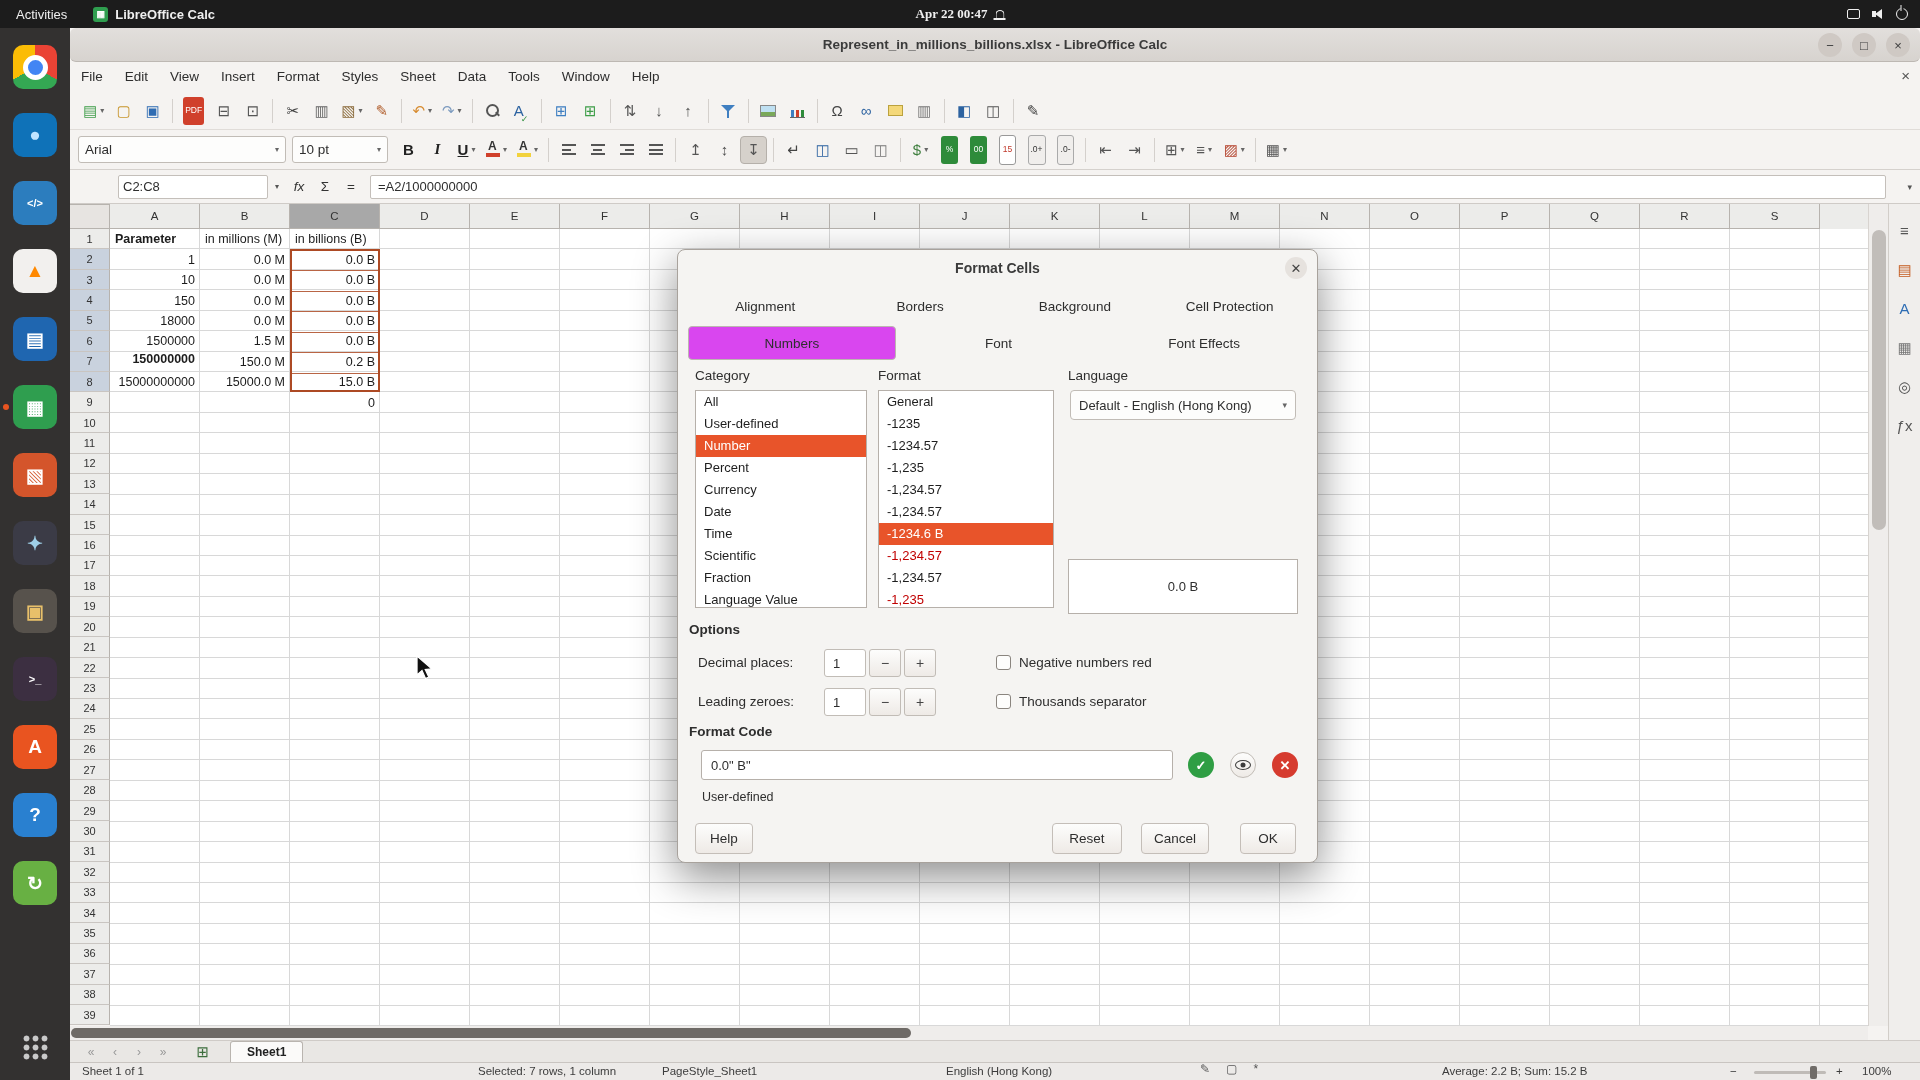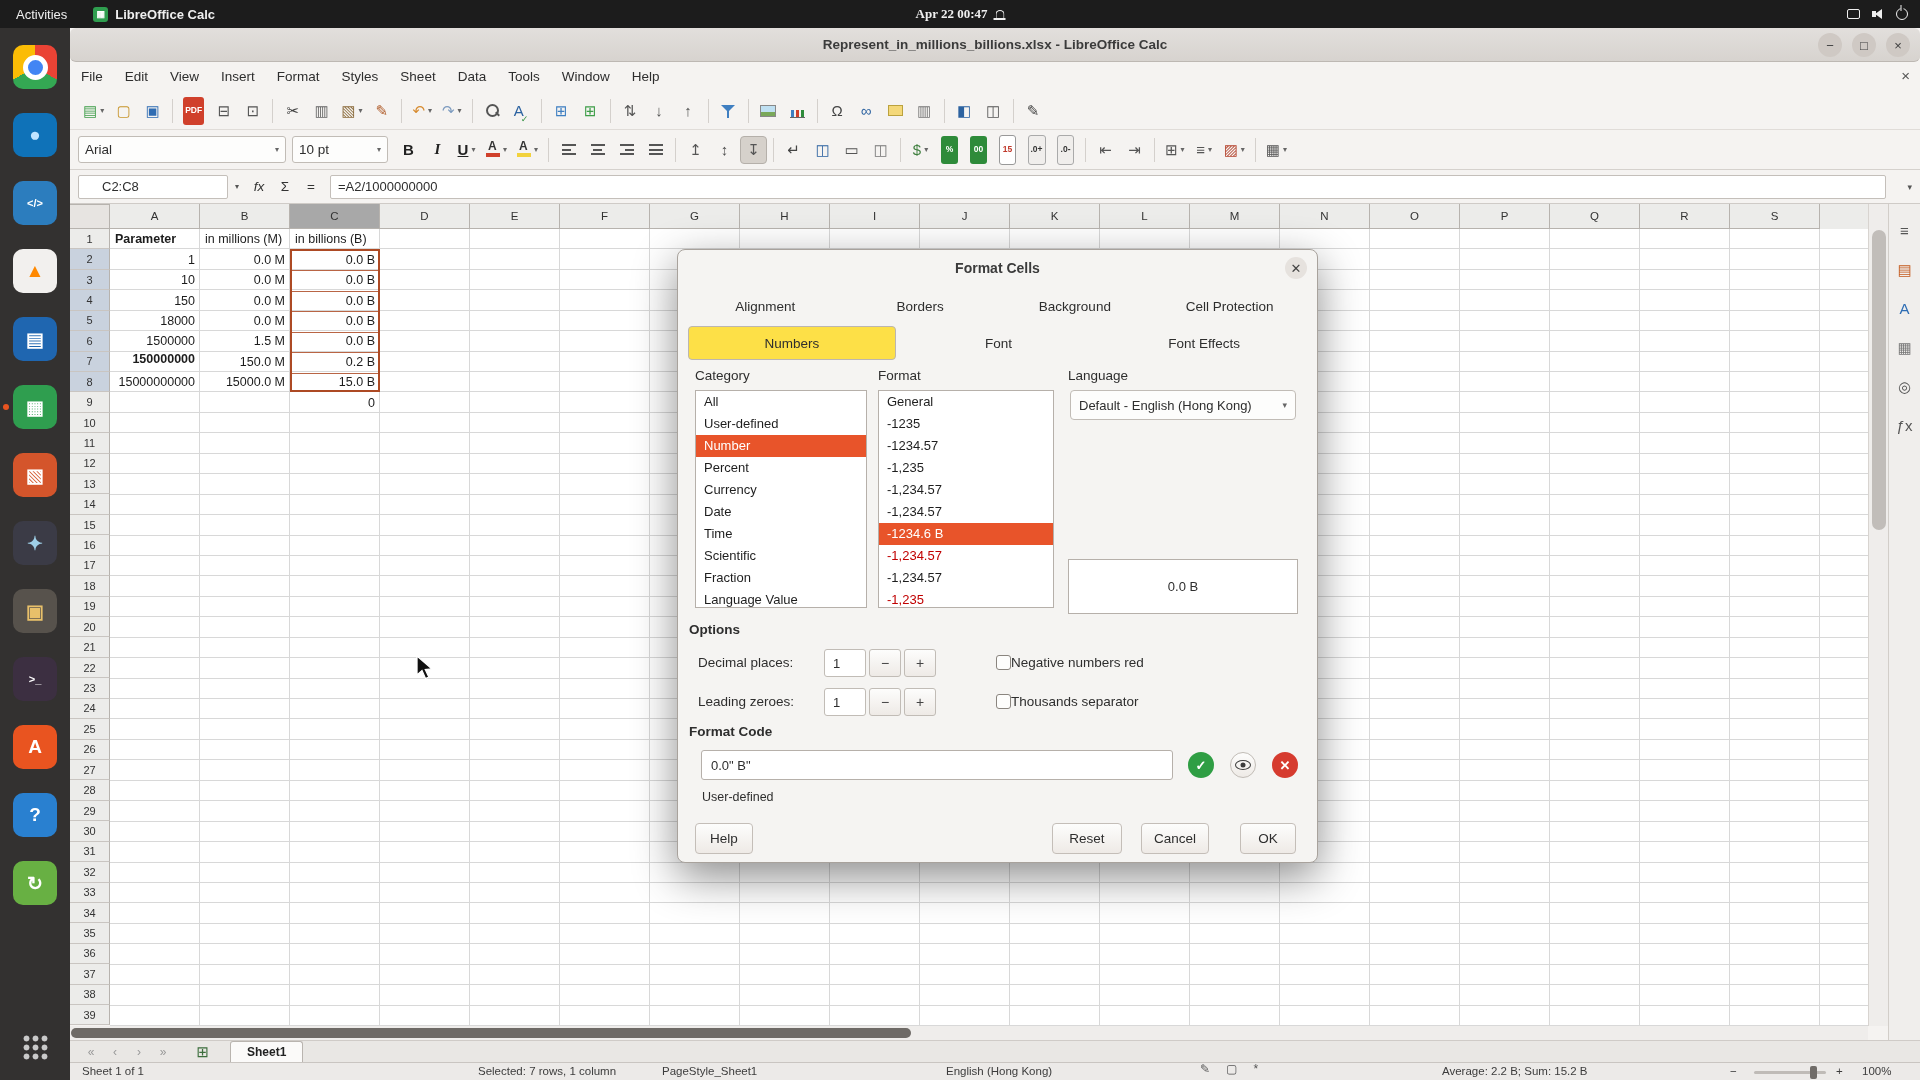--- a/index.html
+++ b/index.html
@@ -55,21 +55,21 @@
   #tb2{position:absolute;left:70px;top:130px;width:1850px;height:40px;background:#f5f3f1;border-bottom:1px solid #d5d1cd;
     display:flex;align-items:center;padding-left:8px;z-index:20;}
   .tbtn{height:28px;min-width:27px;padding:0 3px;margin:0 1px;border-radius:4px;display:inline-flex;
     align-items:center;justify-content:center;border:1px solid transparent;}
   .tbtn.active{background:#d6d1cb;border:1px solid #b5b0aa;}
   .glyph{font-size:15px;line-height:1;color:#444;}
   .subg{font-size:9px;color:#2f8f3c;margin-left:-3px;align-self:flex-end;}
   .chev{font-size:8px;color:#666;margin-left:3px;}
   .tsep{width:1px;height:24px;background:#d4d0cc;margin:0 5px;display:inline-block;}
   .chipg{min-width:17px;height:17px;padding:14px 2px;border-radius:3px;background:#2e8b3a;color:#fff;font-size:8.5px;
-    font-weight:700;display:inline-flex;align-items:center;justify-content:center;line-height:1;}
+    font-weight:400;display:inline-flex;align-items:center;justify-content:center;line-height:1;}
   
   .gi{display:inline-block;position:relative;}
   .i-find{width:15px;height:15px;}
   .i-find::before{content:'';position:absolute;left:1px;top:1px;width:9px;height:9px;border:2px solid #555;border-radius:50%;}
   .i-find::after{content:'';position:absolute;left:10px;top:10px;width:5px;height:2px;background:#555;transform:rotate(45deg);}
   .i-funnel{width:14px;height:14px;}
   .i-funnel::before{content:'';position:absolute;left:0;top:1px;border-left:7px solid transparent;border-right:7px solid transparent;border-top:7px solid #3f7fc1;}
   .i-funnel::after{content:'';position:absolute;left:6px;top:7px;width:2px;height:7px;background:#3f7fc1;}
   .i-chart{width:15px;height:14px;border-bottom:1.5px solid #666;}
   .i-chart::before{content:'';position:absolute;left:1px;bottom:0;width:3px;height:7px;background:#3f7fc1;box-shadow:5px 0 0 #d0402b,10px 0 0 #2e8b3a;}
@@ -93,21 +93,21 @@
   .combo .cval{flex:1;}
   .combo .chev{margin-left:8px;}
   .g-bold{font-weight:800;}
   .g-it{font-style:italic;font-family:"Liberation Serif",serif;font-weight:700;}
   .g-un{text-decoration:underline;font-weight:700;}
 
   
   #fbar{position:absolute;left:70px;top:170px;width:1850px;height:34px;background:#f5f3f1;border-bottom:1px solid #cfcbc7;
     display:flex;align-items:center;padding:0 8px;z-index:20;}
   .namebox{width:150px;height:24px;background:#fff;border:1px solid #c4bfba;border-radius:2px;font-size:13px;
-    display:flex;align-items:center;padding:0 23px;}
+    display:flex;align-items:center;padding:0 4px;margin-left:40px;}
   .nb-chev{width:18px;height:24px;display:flex;align-items:center;justify-content:center;font-size:8px;color:#555;}
   .fb-btn{width:26px;height:24px;display:flex;align-items:center;justify-content:center;font-size:13.5px;color:#333;}
   #formula-input{flex:1;height:24px;background:#fff;border:1px solid #c4bfba;border-radius:2px;font-size:13px;
     display:flex;align-items:center;padding:0 7px;margin:0 26px 0 6px;}
   #fb-expand{position:absolute;right:8px;font-size:9px;color:#555;}
 
   
   #corner{position:absolute;left:70px;top:204px;width:40px;height:25px;background:#e7e4e1;border:1px solid #b7b3ae;border-left:none;z-index:5;}
   #col-headers{position:absolute;left:110px;top:204px;width:1758px;height:25px;display:flex;overflow:hidden;background:#ececea;z-index:5;}
   .ch{width:90px;height:25px;flex:0 0 90px;border-right:1px solid #b7b3ae;border-bottom:1px solid #b7b3ae;
@@ -155,38 +155,38 @@
   
   #dialog{position:absolute;left:677px;top:249px;width:641px;height:614px;background:#f5f4f2;border:1px solid #a8a29c;
     border-radius:8px;box-shadow:0 14px 44px rgba(0,0,0,.45);z-index:50;font-size:13.5px;}
   #dlg-title{height:36px;line-height:36px;text-align:center;font-weight:700;font-size:14px;color:#3b3b3b;}
   #dlg-close{position:absolute;right:10px;top:7px;width:22px;height:22px;border-radius:50%;display:flex;
     align-items:center;justify-content:center;font-size:13px;color:#444;background:#e6e2de;}
   .tabrow{position:absolute;left:10px;right:10px;display:flex;}
   #dlg-tabs1{top:38px;height:36px;}
   #dlg-tabs2{top:76px;height:34px;}
   .dtab{flex:1;display:flex;align-items:center;justify-content:center;color:#2e2e2e;border-radius:4px;}
-  .dtab.sel{background:#fde047;border:1px solid #bcb6b0;}
+  .dtab.sel{background:#d946ef;border:1px solid #bcb6b0;}
   .dlbl{position:absolute;font-size:13.5px;color:#2e2e2e;}
   .dlbl.b{font-weight:700;}
   .dlist{position:absolute;background:#fff;border:1px solid #b6b0aa;overflow:hidden;}
   .litem{height:22px;line-height:22px;padding:0 8px;font-size:13px;color:#1e1e1e;white-space:nowrap;}
   .litem.red{color:#c00000;}
   .litem.sel{background:#e8542a;color:#fff;}
   #lang-combo{position:absolute;left:392px;top:140px;width:226px;height:30px;background:#fdfdfc;border:1px solid #c1bcb6;
     border-radius:4px;display:flex;align-items:center;padding:0 8px;font-size:13px;}
   #lang-combo .chev{margin-left:auto;font-size:9px;}
   #dlg-preview{position:absolute;left:390px;top:309px;width:230px;height:55px;background:#fff;border:1px solid #b6b0aa;
     display:flex;align-items:center;justify-content:center;font-size:13px;}
   .spinrow{position:absolute;display:flex;align-items:center;gap:3px;}
   .spinfield{width:42px;height:28px;background:#fff;border:1px solid #c1bcb6;border-radius:3px;display:flex;
     align-items:center;padding-left:8px;font-size:13px;}
   .spinbtn{width:32px;height:28px;background:linear-gradient(#fdfdfc,#eeeae6);border:1px solid #c1bcb6;border-radius:3px;
     display:flex;align-items:center;justify-content:center;font-size:14px;color:#444;}
-  .cbrow{position:absolute;display:flex;align-items:center;gap:0;padding-left:38px;}
+  .cbrow{position:absolute;display:flex;align-items:center;gap:8px;padding-left:38px;}
   .cbx{width:15px;height:15px;background:#fdfdfc;border:1px solid #8a857f;border-radius:3px;}
   #fc-input{position:absolute;left:23px;top:500px;width:472px;height:30px;background:#fff;border:1px solid #b6b0aa;
     border-radius:3px;display:flex;align-items:center;padding:0 9px;font-size:13px;}
   .rndbtn{position:absolute;top:502px;width:26px;height:26px;border-radius:50%;display:flex;align-items:center;
     justify-content:center;color:#fff;font-size:13px;font-weight:700;}
   #fc-ok{left:510px;background:#2f9e44;}
   #fc-del{left:594px;background:#d63b2f;}
   #fc-eye{left:552px;background:linear-gradient(#fdfdfc,#eeeae6);border:1px solid #c1bcb6;}
   .eye{width:16px;height:10px;border:1.6px solid #3c3c3c;border-radius:50%;position:relative;}
   .eye::after{content:'';position:absolute;left:50%;top:50%;transform:translate(-50%,-50%);width:5px;height:5px;

